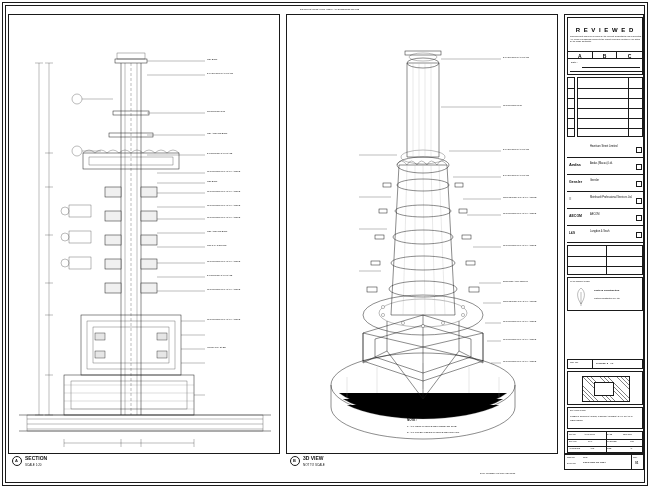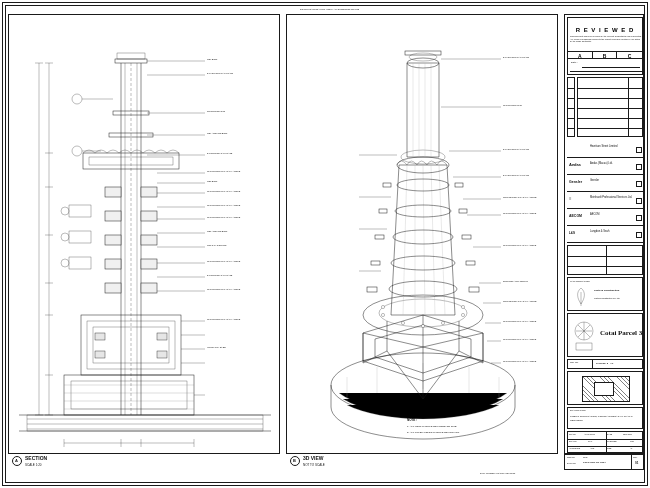--- a/index.html
+++ b/index.html
@@ -421,28 +421,20 @@
     <div class="box" style="left:2px;top:262px;width:76px;height:34px;">
       <div class="txt t2" style="left:2px;top:2px;">MAIN CONTRACTOR</div>
       <div class="txt t25 b" style="left:26px;top:12px;">Fosters Construction</div>
       <div class="txt t2" style="left:26px;top:19px;">Fosters Construction Co. Ltd.</div>
       <svg width="22" height="22" style="left:2px;top:8px;">
         <path d="M11,2 C6,6 7,12 11,18 C15,12 16,6 11,2 Z" class="stroke-thin"></path>
         <line x1="11" y1="6" x2="11" y2="20" class="stroke-thin"></line>
       </svg>
     </div>
 
-    <div class="box" style="left:2px;top:298px;width:76px;height:44px;">
-      <svg width="26" height="34" style="left:3px;top:5px;">
-        <circle cx="13" cy="12" r="9" class="stroke-thin"></circle>
-        <path d="M13,3 L13,21 M5,12 L21,12 M7,6 L19,18 M19,6 L7,18" class="stroke-thin"></path>
-        <rect x="5" y="24" width="16" height="7" class="stroke-thin"></rect>
-      </svg>
-      <div class="txt t7 b" style="left:32px;top:16px;font-family:'Liberation Serif',serif;">Cotai Parcel 3</div>
-    </div>
 
     <div class="box" style="left:2px;top:344px;width:76px;height:10px;">
       <div class="txt t2" style="left:2px;top:1px;">REF. NO.</div>
       <div class="txt t25 b" style="left:28px;top:3px;">PARCEL 3 - A1</div>
       <div class="ln vl" style="left:24px;top:0;height:100%;"></div>
     </div>
 
     <div class="box" style="left:2px;top:356px;width:76px;height:34px;">
       <div class="hatch" style="left:14px;top:4px;width:48px;height:26px;opacity:.55;"></div>
       <div class="box" style="left:14px;top:4px;width:48px;height:26px;"></div>

